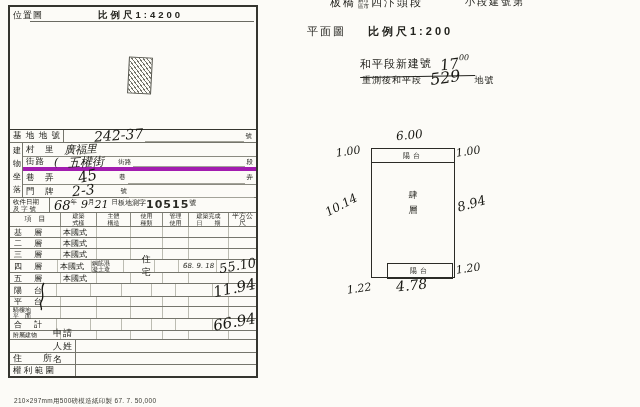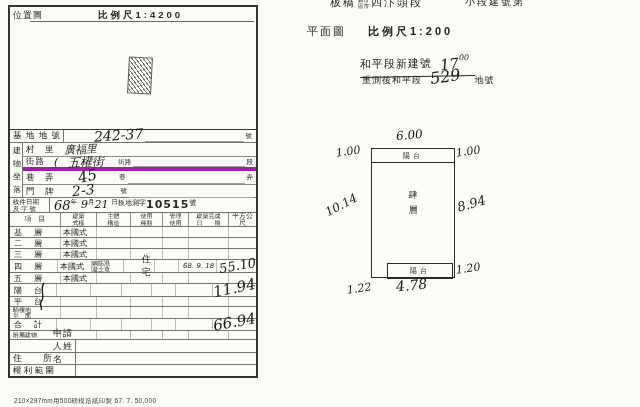--- a/index.html
+++ b/index.html
@@ -41,21 +41,21 @@
   .plan-topstrip{position:absolute;left:0;top:0;right:0;height:13px;border-bottom:1.5px solid #2b2b26;
                  display:flex;align-items:center;justify-content:center;}
   .plan-botbal{position:absolute;left:15px;bottom:-1.5px;width:64px;height:14px;border:1.5px solid #2b2b26;
                display:flex;align-items:center;justify-content:center;}
   .ballbl{font-size:7px;letter-spacing:3px;color:#23231e;}
   .floorlbl{position:absolute;left:50%;top:42%;transform:translate(-50%,-50%);font-size:9px;
             line-height:15px;text-align:center;}
   .dim{position:absolute;font-size:12px;}
   .annline1{position:absolute;left:360px;top:56px;display:flex;align-items:flex-start;
             border-bottom:1px solid #23231e;padding:0 6px 2px 0;transform:rotate(-1deg);}
-  .annline2{position:absolute;left:362px;top:74px;display:flex;align-items:flex-start;}
+  .annline2{position:absolute;left:362px;top:74px;display:flex;align-items:flex-end;}
 </style>
 </head>
 <body>
 
 <div class="page">
 
   <div class="mapbox">
     <span class="t lab" style="left:3px;top:2px;font-size:9px;">位置圖</span>
     <span class="t" style="left:88px;top:2px;font-size:9.5px;letter-spacing:3px;font-weight:bold;">比例尺1:4200</span>
     <div class="hline"></div>

